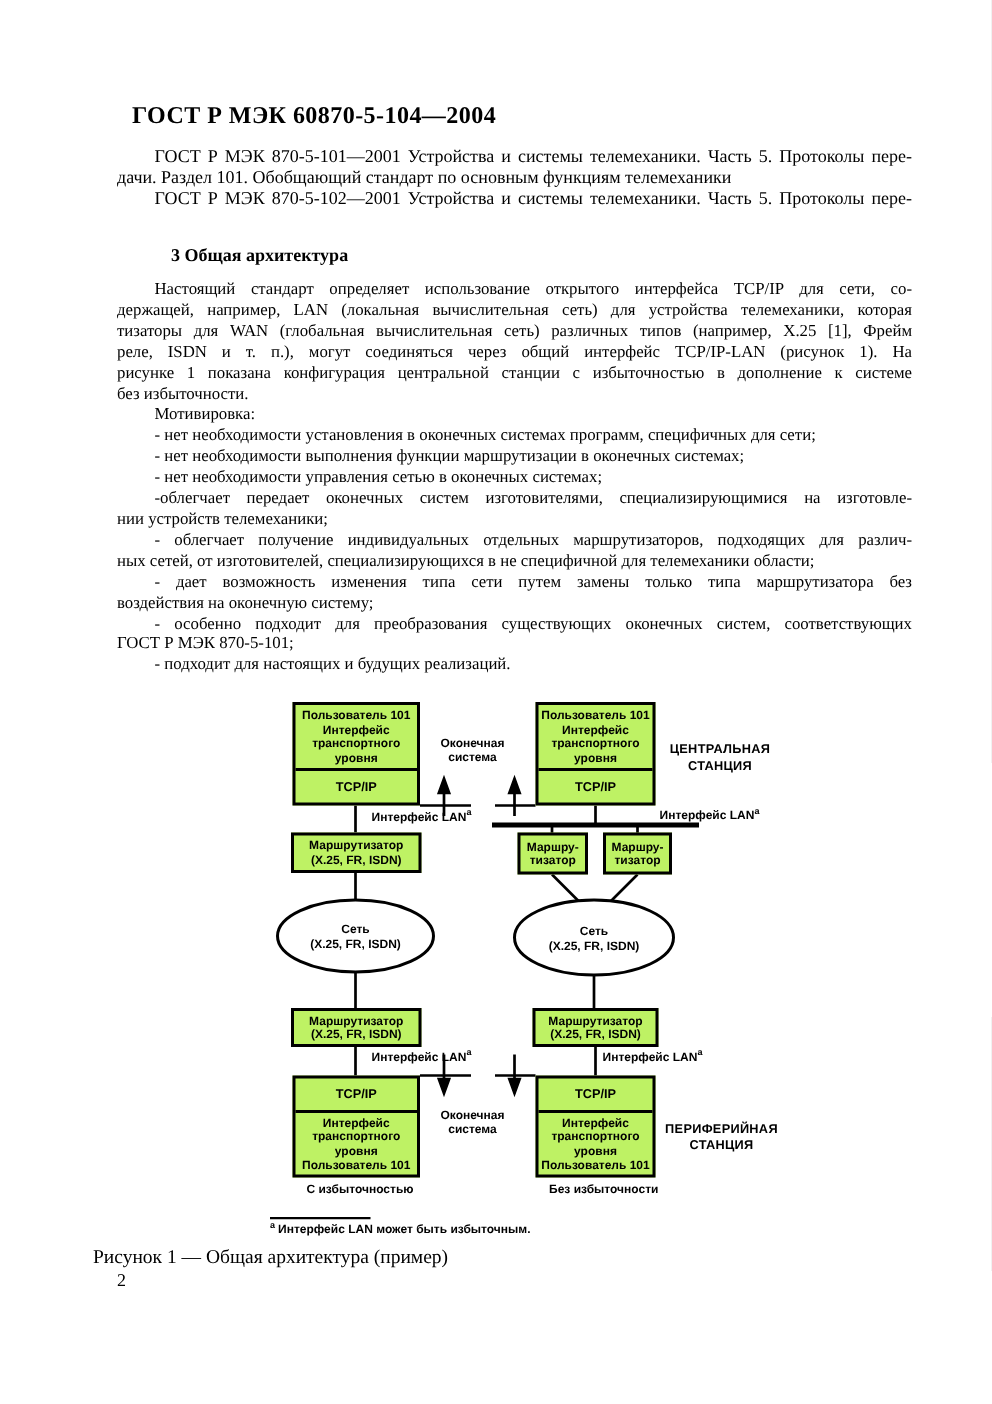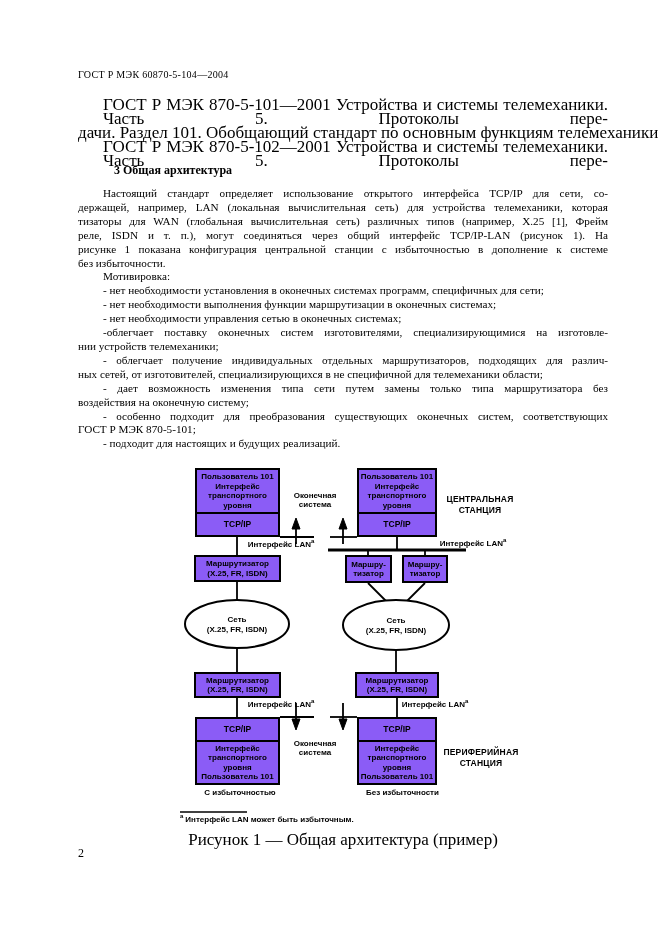--- a/index.html
+++ b/index.html
@@ -4,38 +4,38 @@
 <style>
   html,body { margin:0; padding:0; background:#e8e8e8; }
   .page {
     position:relative; width:661px; height:936px; margin:0 auto;
     background:#ffffff; color:#000;
     font-family:"Liberation Serif", serif;
     overflow:hidden;
   }
   
   .doc-header {
-    position:absolute; left:78px; top:69px;
-    font-weight:normal; font-size:10px; letter-spacing:.3px; white-space:nowrap;
-  }
-  .refs  { position:absolute; left:78px; top:98px;  width:530px; font-size:17px; line-height:13.9px; }
+    position:absolute; left:88px; top:69px;
+    font-weight:bold; font-size:16px; letter-spacing:.3px; white-space:nowrap;
+  }
+  .refs  { position:absolute; left:78px; top:98px;  width:530px; font-size:12px; line-height:13.9px; }
   .btext { position:absolute; left:78px; top:187px; width:530px; font-size:11.2px; line-height:13.9px; }
   .sec-heading {
     position:absolute; left:114px; top:163px;
     font-weight:bold; font-size:12px; white-space:nowrap;
   }
   .tl { display:block; white-space:nowrap; }
   .tl.ind { padding-left:25px; }
   .tl.jl  { white-space:normal; text-align:justify; text-align-last:justify; }
   .page-number { position:absolute; left:78px; top:846px; font-size:12px; }
 
   
   .dg-svg { position:absolute; left:0; top:0; width:661px; height:936px; pointer-events:none; }
   .dbox {
-    position:absolute; box-sizing:border-box; border:2px solid #000; background:#8b5cf6;
+    position:absolute; box-sizing:border-box; border:2px solid #000; background:#bef264;
     font-family:"Liberation Sans", sans-serif; font-weight:bold;
     text-align:center; font-size:8px; line-height:9.5px;
   }
   .endbox { display:flex; flex-direction:column; }
   .cmp-top { flex:1; display:flex; flex-direction:column; justify-content:center; border-bottom:2px solid #000; }
   .cmp-bot { height:21px; display:flex; align-items:center; justify-content:center; font-size:8.5px; }
   .cmp-tcp-first { height:21px; display:flex; align-items:center; justify-content:center; font-size:8.5px; border-bottom:2px solid #000; }
   .cmp-rest { flex:1; display:flex; flex-direction:column; justify-content:center; }
   .rbox { display:flex; flex-direction:column; justify-content:center; }
   .lbl {
@@ -47,22 +47,22 @@
     position:absolute; font-family:"Liberation Sans", sans-serif; font-weight:bold;
     font-size:8px; line-height:10px; text-align:center;
   }
   .lbl sup, .fn sup { font-size:6px; line-height:0; vertical-align:super; }
   .fn {
     position:absolute; left:180px; top:815px; width:260px; text-align:left;
     font-family:"Liberation Sans", sans-serif; font-weight:bold; font-size:8px;
   }
   .fn .fn-text { margin-left:2px; }
   .fig-caption {
-    position:absolute; left:78px; top:830px; width:530px; text-align:center;
-    font-size:17px;
+    position:absolute; left:62px; top:830px; width:530px; 
+    font-size:13px;
   }
 </style>
 </head>
 <body>
 
 <div class="page">
 
   <div class="doc-header">ГОСТ Р МЭК 60870-5-104—2004</div>
 
   <div class="refs">
@@ -77,21 +77,21 @@
     <span class="tl ind jl">Настоящий стандарт определяет использование открытого интерфейса TCP/IP для сети, со-</span>
     <span class="tl jl">держащей, например, LAN (локальная вычислительная сеть) для устройства телемеханики, которая</span>
     <span class="tl jl">тизаторы для WAN (глобальная вычислительная сеть) различных типов (например, X.25 [1], Фрейм</span>
     <span class="tl jl">реле, ISDN и т. п.), могут соединяться через общий интерфейс TCP/IP-LAN (рисунок 1). На</span>
     <span class="tl jl">рисунке 1 показана конфигурация центральной станции с избыточностью в дополнение к системе</span>
     <span class="tl">без избыточности.</span>
     <span class="tl ind">Мотивировка:</span>
     <span class="tl ind">- нет необходимости установления в оконечных системах программ, специфичных для сети;</span>
     <span class="tl ind">- нет необходимости выполнения функции маршрутизации в оконечных системах;</span>
     <span class="tl ind">- нет необходимости управления сетью в оконечных системах;</span>
-    <span class="tl ind jl">-облегчает поставку оконечных систем изготовителями, специализирующимися на изготовле-</span>
+    <span class="tl ind jl">-облегчает передает оконечных систем изготовителями, специализирующимися на изготовле-</span>
     <span class="tl">нии устройств телемеханики;</span>
     <span class="tl ind jl">- облегчает получение индивидуальных отдельных маршрутизаторов, подходящих для различ-</span>
     <span class="tl">ных сетей, от изготовителей, специализирующихся в не специфичной для телемеханики области;</span>
     <span class="tl ind jl">- дает возможность изменения типа сети путем замены только типа маршрутизатора без</span>
     <span class="tl">воздействия на оконечную систему;</span>
     <span class="tl ind jl">- особенно подходит для преобразования существующих оконечных систем, соответствующих</span>
     <span class="tl">ГОСТ Р МЭК 870-5-101;</span>
     <span class="tl ind">- подходит для настоящих и будущих реализаций.</span>
   </div>
 

